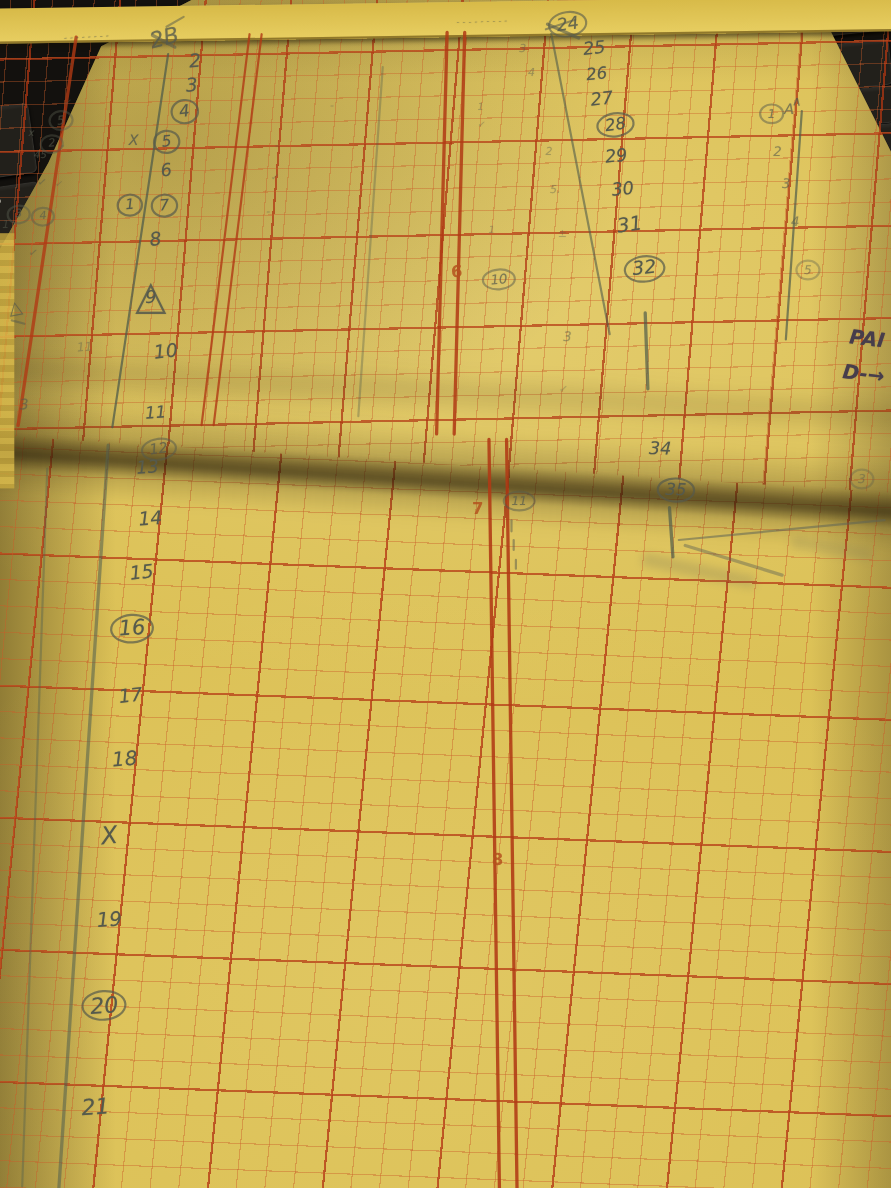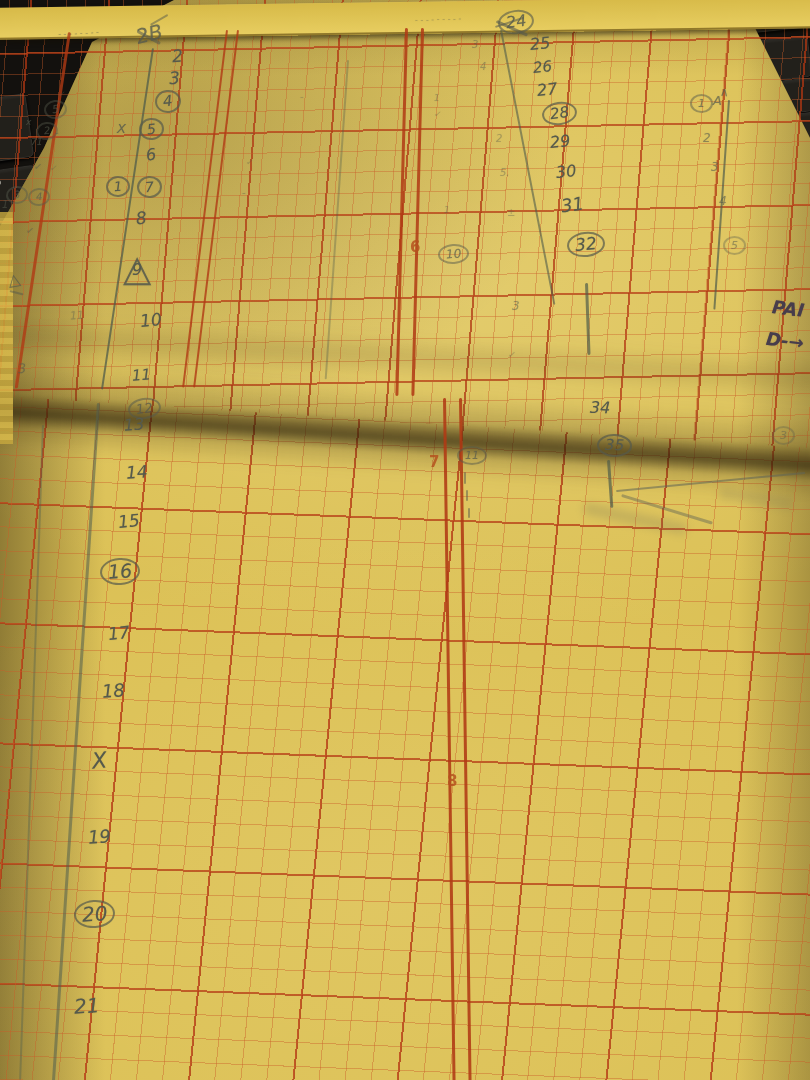--- a/index.html
+++ b/index.html
@@ -150,21 +150,21 @@
       <span class="ann circled" style="left: 100px; top: 558px; font-size: 19px; transform: rotate(-4deg);">16</span>
       <span class="ann hand" style="left: 108px; top: 625px; font-size: 17px; transform: rotate(-6deg);">17</span>
       <span class="ann hand" style="left: 102px; top: 682px; font-size: 18px; transform: rotate(-4deg);">18</span>
       <span class="ann hand" style="left: 92px; top: 750px; font-size: 22px; transform: rotate(-6deg);">X</span>
       <span class="ann hand" style="left: 88px; top: 828px; font-size: 18px; transform: rotate(-4deg);">19</span>
       <span class="ann circled" style="left: 74px; top: 900px; font-size: 20px; transform: rotate(-4deg);">20</span>
       <span class="ann hand" style="left: 74px; top: 996px; font-size: 20px; transform: rotate(-4deg);">21</span>
       <span class="ann circled" style="left: 44px; top: 100px; font-size: 11px; transform: rotate(-6deg); opacity: 0.6;">5</span>
       <span class="ann hand" style="left: 26px; top: 118px; font-size: 9px; opacity: 0.6;">x</span>
       <span class="ann circled" style="left: 36px; top: 122px; font-size: 10px; transform: rotate(-6deg); opacity: 0.6;">2</span>
-      <span class="ann hand" style="left: 31px; top: 138px; font-size: 9px; opacity: 0.6;">71</span>
+      <span class="ann hand" style="left: 31px; top: 138px; font-size: 9px; opacity: 0.6;">45</span>
       <span class="ann hand" style="left: 34px; top: 162px; font-size: 10px; transform: rotate(10deg); opacity: 0.5;">✓</span>
       <span class="ann circled" style="left: 6px; top: 186px; font-size: 10px; transform: rotate(-4deg); opacity: 0.65;">3</span>
       <span class="ann circled" style="left: 28px; top: 188px; font-size: 10px; transform: rotate(-4deg); opacity: 0.65;">4</span>
       <span class="ann hand" style="left: 2px; top: 200px; font-size: 10px; opacity: 0.5;">1</span>
       <span class="ann hand" style="left: 26px; top: 226px; font-size: 10px; transform: rotate(10deg); opacity: 0.5;">✓</span>
       <span class="ann hand" style="left: 8px; top: 272px; font-size: 16px; transform: rotate(-10deg); opacity: 0.7;">△</span>
       <span class="ann hand" style="left: 70px; top: 310px; font-size: 11px; transform: rotate(-4deg); opacity: 0.4;">11</span>
       <span class="ann hand" style="left: 18px; top: 362px; font-size: 13px; transform: rotate(-4deg); opacity: 0.6;">3</span>
       <span class="ann hand" style="left: 58px; top: 30px; font-size: 8px; transform: rotate(-3deg); opacity: 0.5;">‐ ‐ ‐ ‐ ‐ ‐ ‐ ‐</span>
       <span class="ann hand" style="left: 415px; top: 16px; font-size: 8px; transform: rotate(-2deg); opacity: 0.5;">‐ ‐ ‐ ‐ ‐ ‐ ‐ ‐ ‐</span>

